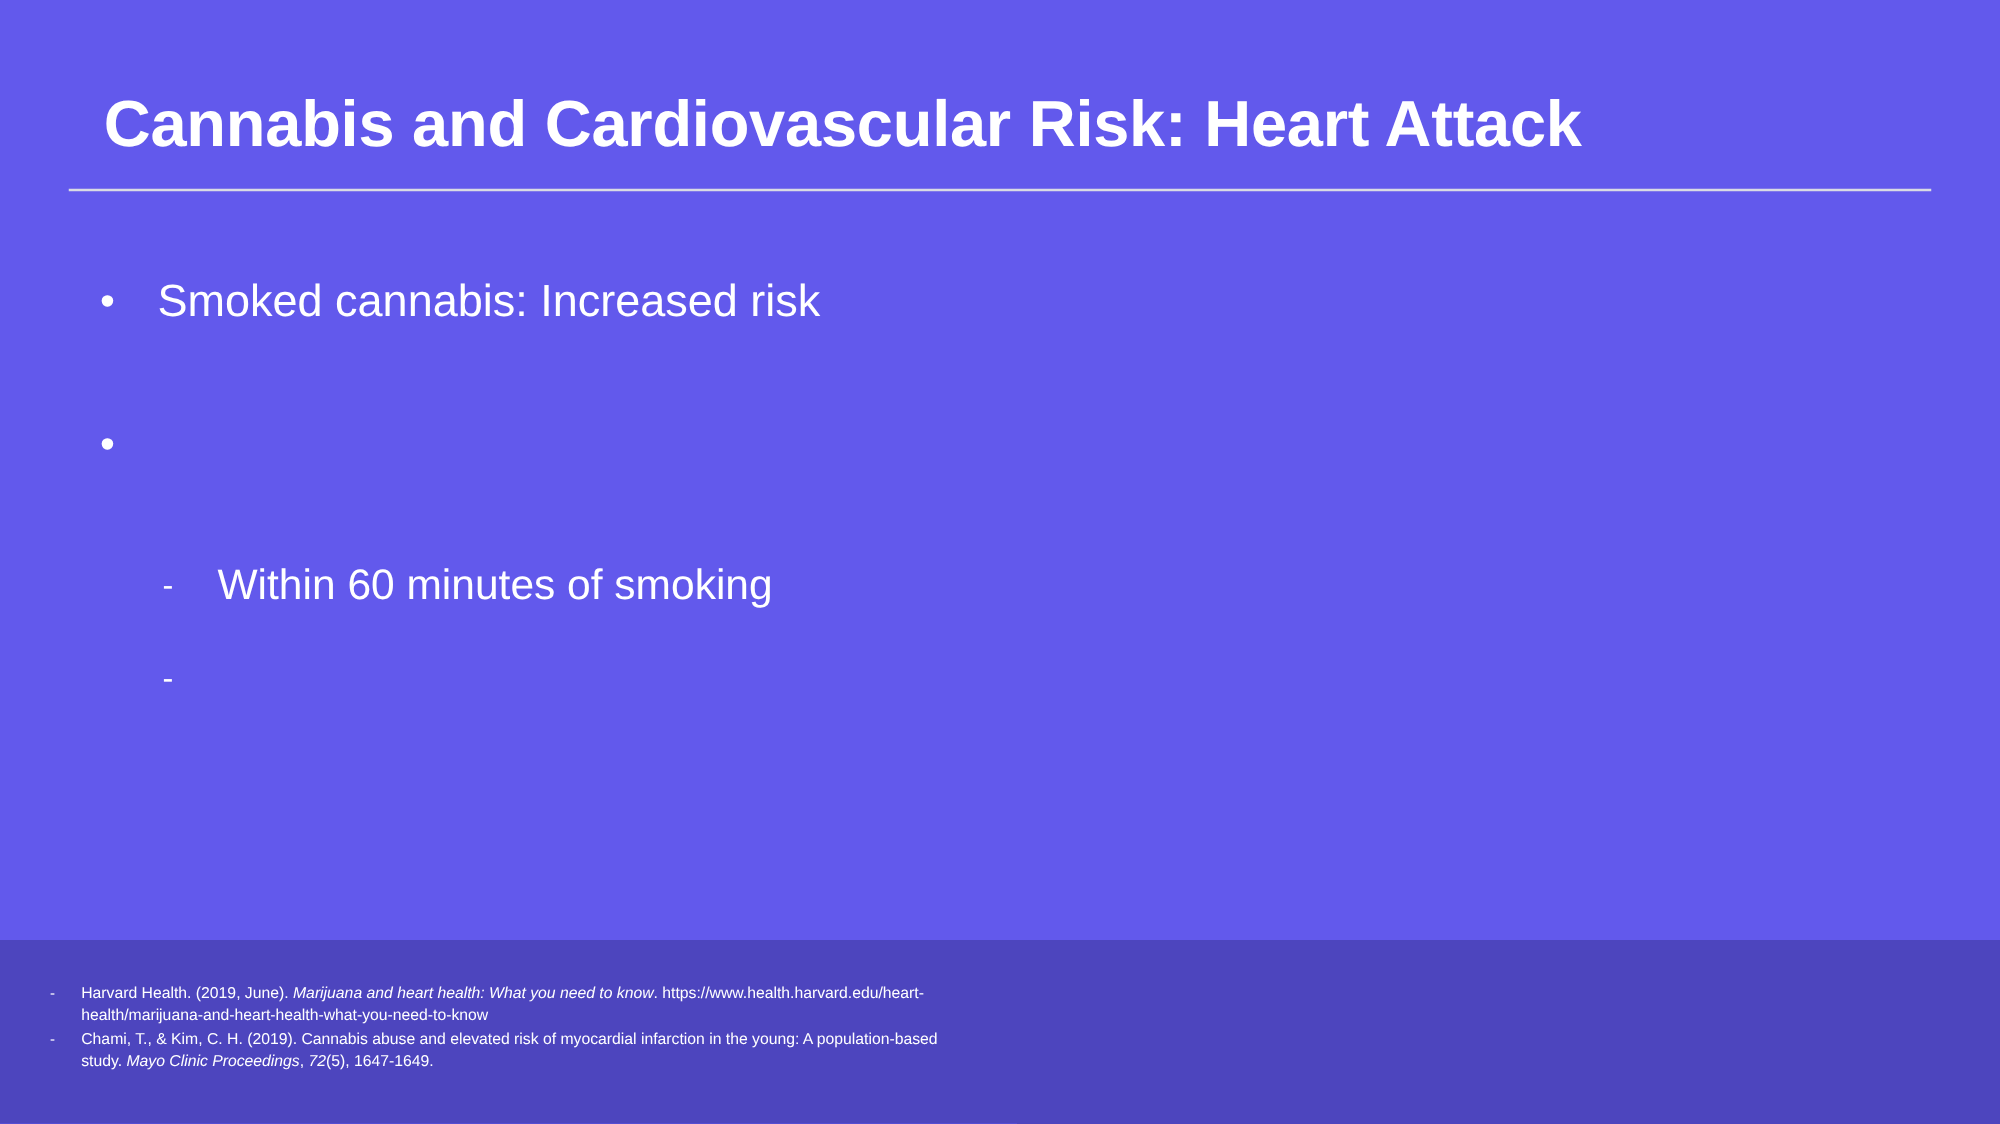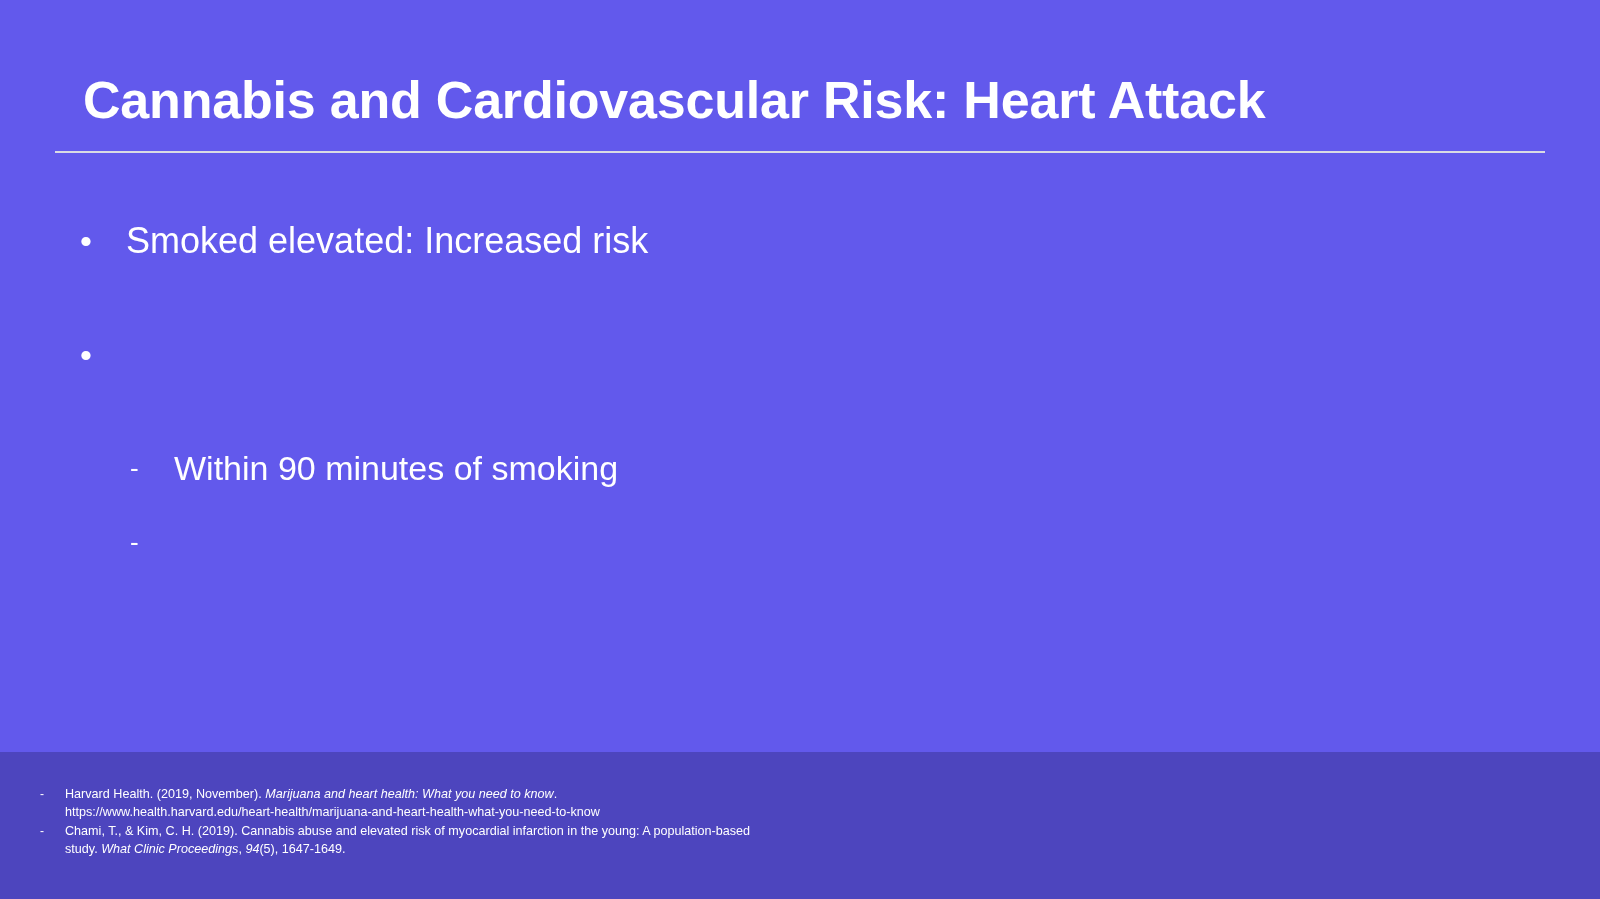--- a/index.html
+++ b/index.html
@@ -124,49 +124,49 @@
 
 <div class="slide">
 
   <div class="title">Cannabis and Cardiovascular Risk: Heart Attack</div>
   <div class="title-rule"></div>
 
   <div class="body">
 
     <div class="bullet-row bullet-l1">
       <span class="marker">•</span>
-      <span class="text">Smoked elevated: Increased risk</span>
+      <span class="text">Smoked cannabis: Increased risk</span>
     </div>
 
     <div class="bullet-row bullet-l1">
       <span class="marker">•</span>
     </div>
 
     <div class="bullet-row bullet-l2">
       <span class="marker">-</span>
-      <span class="text">Within 90 minutes of smoking</span>
+      <span class="text">Within 60 minutes of smoking</span>
     </div>
 
     <div class="bullet-row bullet-l2">
       <span class="marker">-</span>
     </div>
 
   </div>
 
   <div class="footer">
 
     <div class="citations">
 
       <div class="citation">
         <span class="cmarker">-</span>
-        <span class="ctext"><span>Harvard Health. (2019, November). </span><i>Marijuana and heart health: What you need to know</i><span>. https://www.health.harvard.edu/heart-health/marijuana-and-heart-health-what-you-need-to-know</span></span>
+        <span class="ctext"><span>Harvard Health. (2019, June). </span><i>Marijuana and heart health: What you need to know</i><span>. https://www.health.harvard.edu/heart-health/marijuana-and-heart-health-what-you-need-to-know</span></span>
       </div>
 
       <div class="citation">
         <span class="cmarker">-</span>
-        <span class="ctext"><span>Chami, T., &amp; Kim, C. H. (2019). Cannabis abuse and elevated risk of myocardial infarction in the young: A population-based study. </span><i>What Clinic Proceedings</i><span>, </span><i>94</i><span>(5), 1647-1649.</span></span>
+        <span class="ctext"><span>Chami, T., &amp; Kim, C. H. (2019). Cannabis abuse and elevated risk of myocardial infarction in the young: A population-based study. </span><i>Mayo Clinic Proceedings</i><span>, </span><i>72</i><span>(5), 1647-1649.</span></span>
       </div>
 
     </div>
 
   </div>
 
 </div>
 
 </body></html>

